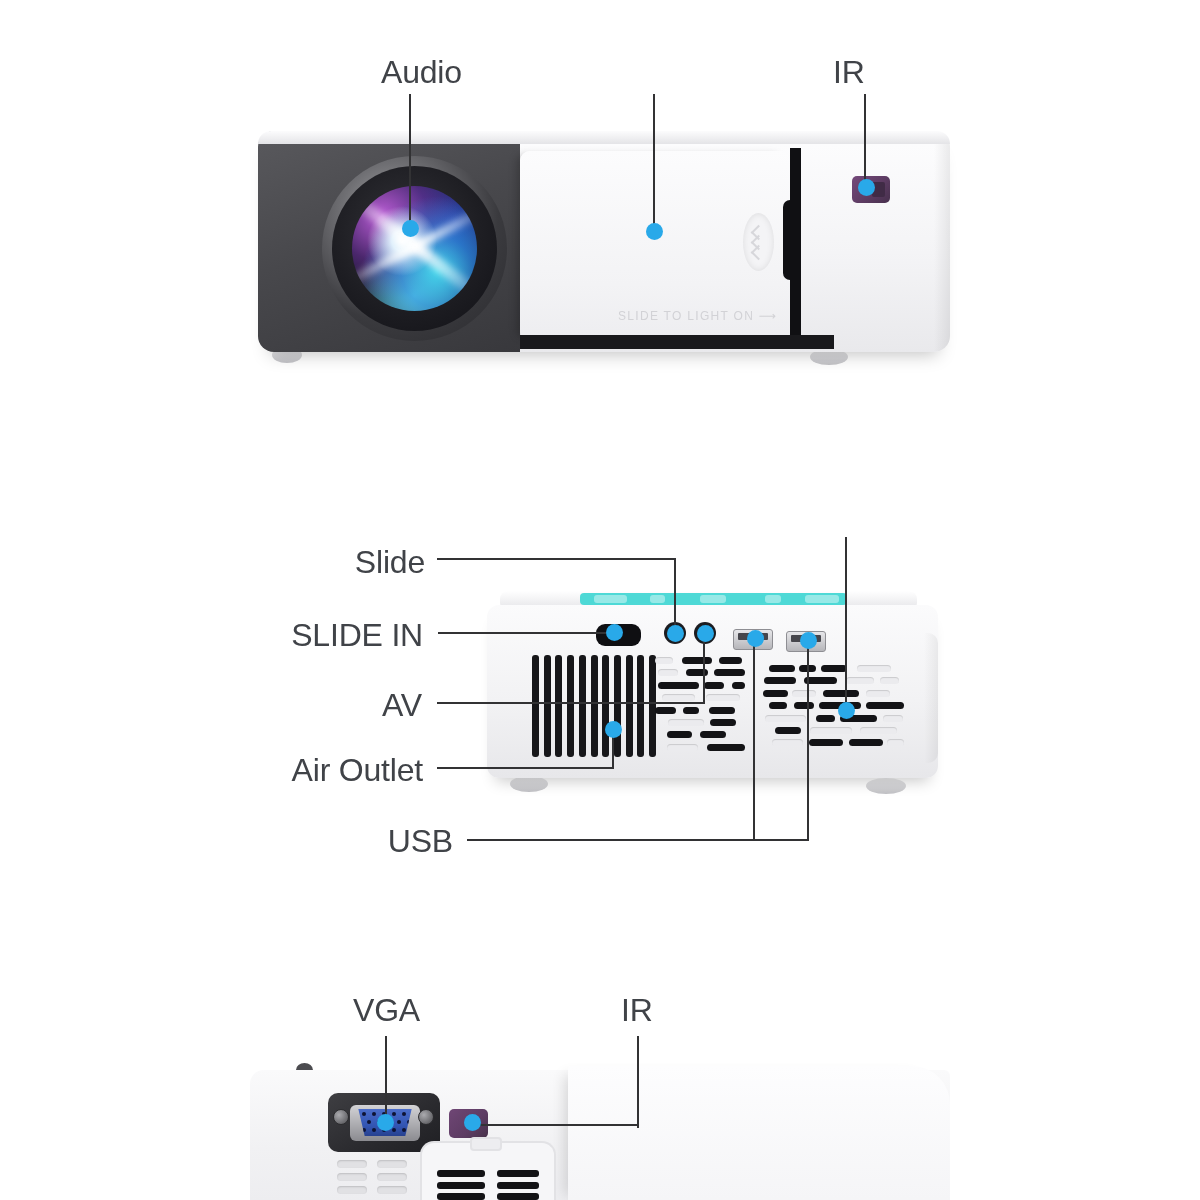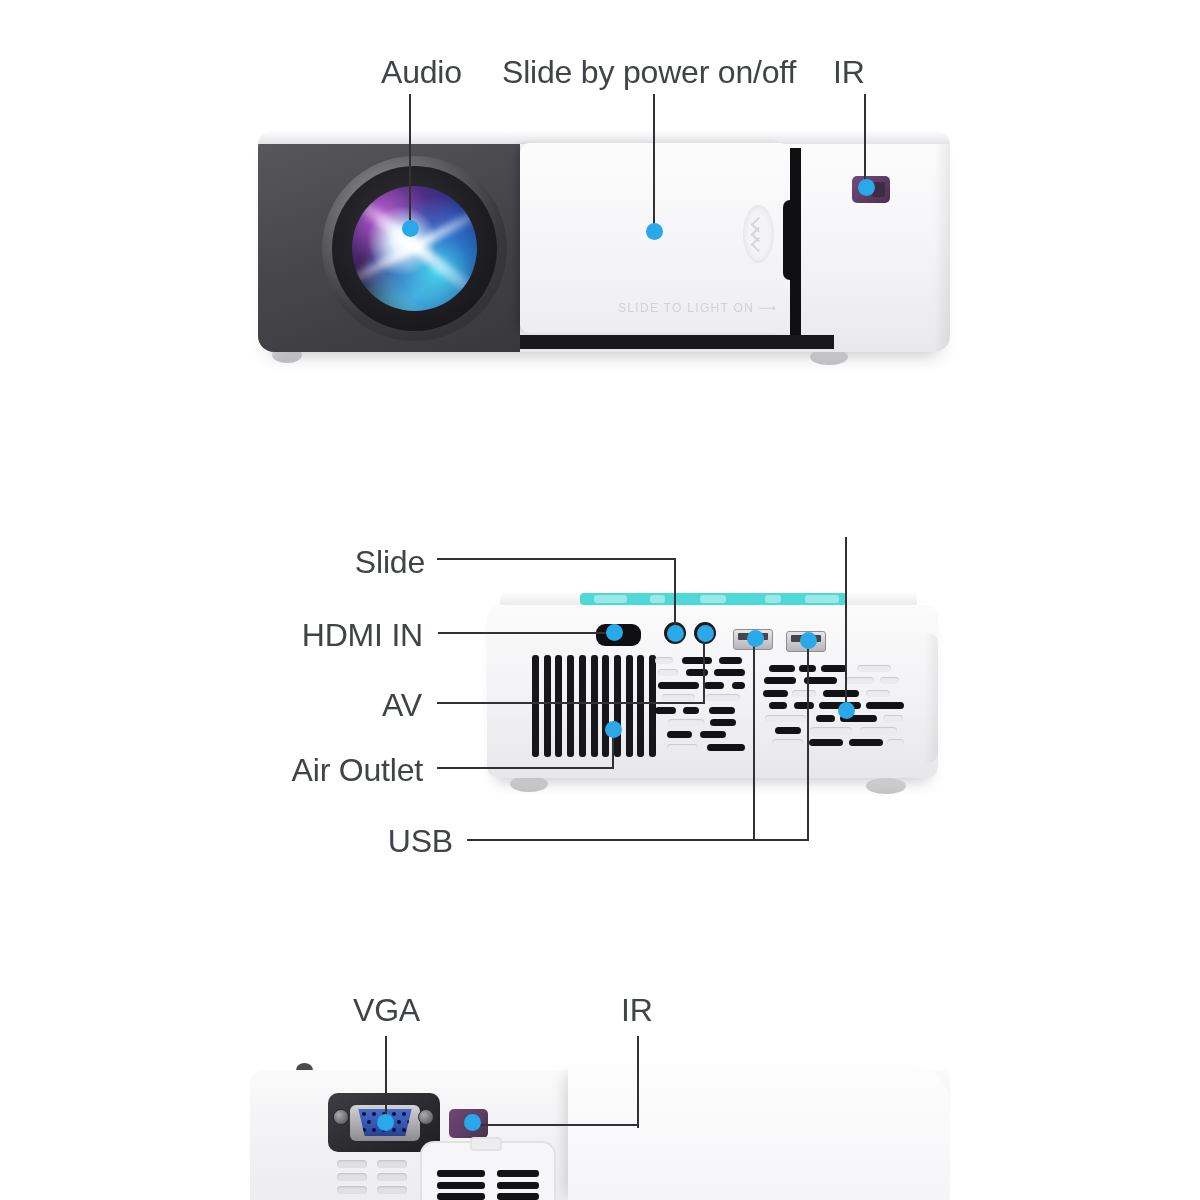--- a/index.html
+++ b/index.html
@@ -34,21 +34,21 @@
       radial-gradient(circle at 40% 44%, rgba(255,255,255,1) 0%, rgba(232,248,255,0.95) 10%, rgba(255,255,255,0) 34%),
       radial-gradient(circle at 68% 68%, rgba(70,220,240,0.95) 0%, rgba(45,150,235,0.65) 30%, rgba(0,0,0,0) 62%),
       radial-gradient(circle at 24% 24%, rgba(196,98,224,0.95) 0%, rgba(120,52,165,0.55) 34%, rgba(0,0,0,0) 62%),
       radial-gradient(circle at 82% 30%, rgba(45,70,190,0.85) 0%, rgba(0,0,0,0) 55%),
       radial-gradient(circle at 50% 88%, rgba(130,245,235,0.85) 0%, rgba(0,0,0,0) 50%),
       #141728;}
   .streak{position:absolute;display:block;background:linear-gradient(90deg,rgba(255,255,255,0) 0%,rgba(255,255,255,0.95) 50%,rgba(255,255,255,0) 100%);
     filter:blur(3px);}
   .s1{left:-22px;top:54px;width:170px;height:12px;transform:rotate(38deg);}
   .s2{left:-22px;top:56px;width:170px;height:9px;transform:rotate(-28deg);}
-  .slide-cover{position:absolute;left:262px;top:12px;width:270px;height:190px;border-radius:10px;
+  .slide-cover{position:absolute;left:262px;top:20px;width:270px;height:190px;border-radius:10px;
     background:linear-gradient(180deg,#fcfcfd 0%,#f3f3f5 70%,#ededf0 100%);
     box-shadow:-7px 0 9px -4px rgba(0,0,0,0.22);z-index:6;}
   .slide-text{position:absolute;left:98px;bottom:18px;font-size:12px;letter-spacing:1.3px;color:#d2d2d6;white-space:nowrap;}
   .grip{position:absolute;left:223px;top:62px;width:31px;height:58px;border-radius:50%;
     background:#f4f4f6;box-shadow:inset 0 0 7px rgba(0,0,0,0.10);}
   .grip i{position:absolute;width:9px;height:9px;border-left:2px solid #d7d7db;border-bottom:2px solid #d7d7db;
     transform:rotate(45deg);left:10px;}
   .grip i:nth-child(1){top:14px;} .grip i:nth-child(2){top:24px;} .grip i:nth-child(3){top:34px;}
   .gap-bar{position:absolute;left:532px;top:17px;width:11px;height:187px;background:#101013;z-index:6;}
   .gap-notch{position:absolute;left:525px;top:69px;width:12px;height:80px;background:#101013;border-radius:7px 0 0 7px;z-index:6;}
@@ -107,21 +107,20 @@
   .bot-hatch-tab{position:absolute;left:470px;top:1137px;width:28px;height:10px;border-radius:4px;
     background:#ededf0;border:2px solid #e2e2e5;z-index:5;}
   .hatch-slat{position:absolute;height:7px;border-radius:3px;background:#131316;z-index:5;}
 </style>
 </head>
 <body>
 
 <div class="canvas">
 
   <span class="lbl" style="left:381px;top:54px;">Audio</span>
-  <span class="lbl" style="left:502px;top:54px;">Slide by power on/off</span>
   <span class="lbl" style="left:833px;top:54px;">IR</span>
 
   <div class="foot" style="left:272px;top:347px;width:30px;height:16px;"></div>
   <div class="foot" style="left:810px;top:349px;width:38px;height:16px;"></div>
 
   <div class="front-body">
     <div class="front-dark">
       <div class="lens-bezel">
         <div class="lens-ring"></div>
         <div class="lens-glass">
@@ -148,21 +147,21 @@
   </div>
 
   <div class="ln v" style="left:409px;top:94px;height:134px;"></div>
   <div class="ln v" style="left:653px;top:94px;height:137px;"></div>
   <div class="ln v" style="left:864px;top:94px;height:93px;"></div>
   <div class="dot" style="left:402px;top:220px;"></div>
   <div class="dot" style="left:646px;top:223px;"></div>
   <div class="dot" style="left:858px;top:179px;"></div>
 
   <span class="lbl" style="right:775px;top:544px;">Slide</span>
-  <span class="lbl" style="right:777px;top:617px;">HDMI IN</span>
+  <span class="lbl" style="right:777px;top:617px;">SLIDE IN</span>
   <span class="lbl" style="right:778px;top:687px;">AV</span>
   <span class="lbl" style="right:777px;top:752px;">Air Outlet</span>
   <span class="lbl" style="right:747px;top:823px;">USB</span>
 
   <div class="foot" style="left:510px;top:776px;width:38px;height:16px;"></div>
   <div class="foot" style="left:866px;top:778px;width:40px;height:16px;"></div>
 
   <div class="rear-lip"></div>
   <div class="teal-strip" id="tealStrip">
       <i style="left: 14px; width: 32.7259px;"></i>

